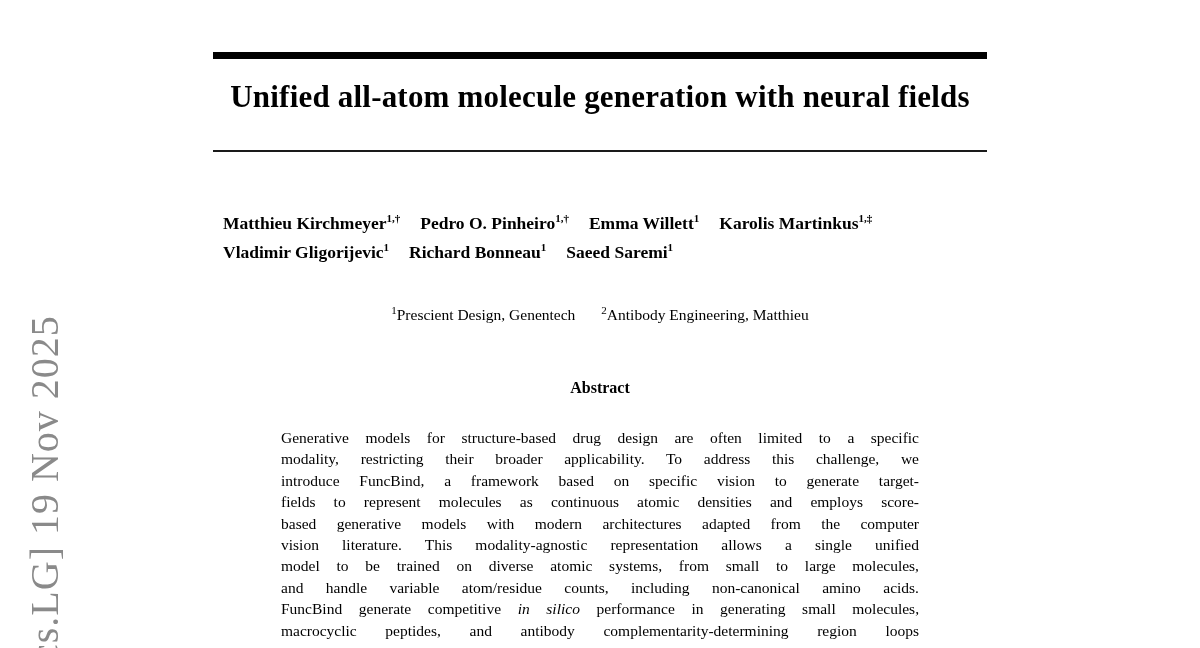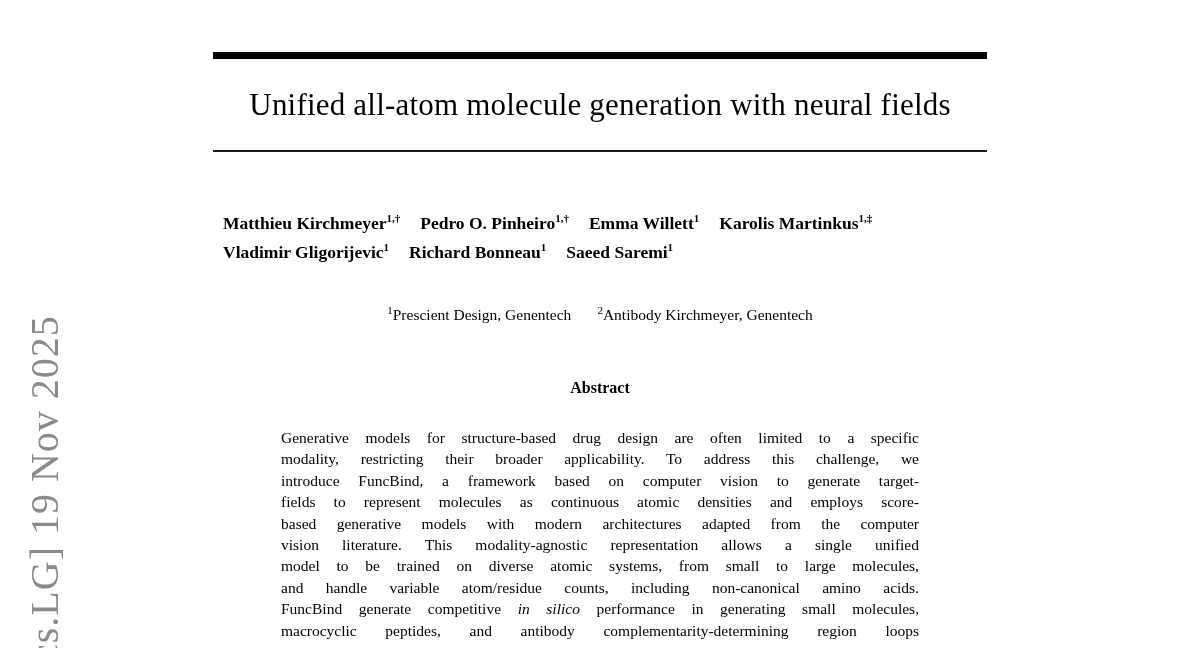--- a/index.html
+++ b/index.html
@@ -19,22 +19,22 @@
     line-height: 40px;
     white-space: nowrap;
     letter-spacing: 1px;
     font-family: "Liberation Serif", "DejaVu Serif", serif;
   }
 
   .content { position: absolute; left: 213px; top: 0; width: 774px; }
 
   .rule-thick { position: absolute; left: 0; top: 52px; width: 774px; height: 7px; background: #000; }
   .title {
-    position: absolute; left: 0; top: 88px; width: 774px;
-    text-align: center; font-size: 31px; font-weight: 400; line-height: 34px;
+    position: absolute; left: 0; top: 80px; width: 774px;
+    text-align: center; font-size: 31px; font-weight: 700; line-height: 34px;
     letter-spacing: 0.2px; white-space: nowrap;
   }
   .rule-thin { position: absolute; left: 0; top: 150px; width: 774px; height: 2px; background: #1a1a1a; }
 
   .authors { position: absolute; left: 0; top: 206px; width: 774px; }
   .author-row { font-size: 17.5px; font-weight: 700; line-height: 24px; white-space: nowrap; }
   .author { margin: 0 10px; }
   .author sup, .affil sup { font-size: 11px; font-weight: inherit; }
 
   .affils { position: absolute; left: 0; top: 300px; width: 774px; text-align: center; font-size: 15.5px; line-height: 20px; }
@@ -59,28 +59,28 @@
 
     <h1 class="title">Unified all-atom molecule generation with neural fields</h1>
 
     <div class="rule-thin"></div>
 
     <div class="authors">
         <div class="author-row"><span class="author"><span>Matthieu Kirchmeyer</span><sup>1,†</sup></span><span class="author"><span>Pedro O. Pinheiro</span><sup>1,†</sup></span><span class="author"><span>Emma Willett</span><sup>1</sup></span><span class="author"><span>Karolis Martinkus</span><sup>1,‡</sup></span></div>
         <div class="author-row"><span class="author"><span>Vladimir Gligorijevic</span><sup>1</sup></span><span class="author"><span>Richard Bonneau</span><sup>1</sup></span><span class="author"><span>Saeed Saremi</span><sup>1</sup></span></div>
       </div>
 
-    <div class="affils"><span class="affil"><sup>1</sup><span>Prescient Design, Genentech</span></span><span class="affil"><sup>2</sup><span>Antibody Kirchmeyer, Genentech</span></span></div>
+    <div class="affils"><span class="affil"><sup>1</sup><span>Prescient Design, Genentech</span></span><span class="affil"><sup>2</sup><span>Antibody Engineering, Matthieu</span></span></div>
 
     <h2 class="abstract-heading">Abstract</h2>
 
     <div class="abstract-body">
         <div class="abs-line"><span>Generative models for structure-based drug design are often limited to a specific</span></div>
         <div class="abs-line"><span>modality, restricting their broader applicability. To address this challenge, we</span></div>
-        <div class="abs-line"><span>introduce FuncBind, a framework based on computer vision to generate target-</span></div>
+        <div class="abs-line"><span>introduce FuncBind, a framework based on specific vision to generate target-</span></div>
         <div class="abs-line"><span>fields to represent molecules as continuous atomic densities and employs score-</span></div>
         <div class="abs-line"><span>based generative models with modern architectures adapted from the computer</span></div>
         <div class="abs-line"><span>vision literature. This modality-agnostic representation allows a single unified</span></div>
         <div class="abs-line"><span>model to be trained on diverse atomic systems, from small to large molecules,</span></div>
         <div class="abs-line"><span>and handle variable atom/residue counts, including non-canonical amino acids.</span></div>
         <div class="abs-line"><span>FuncBind generate competitive </span><span class="it">in silico</span><span> performance in generating small molecules,</span></div>
         <div class="abs-line"><span>macrocyclic peptides, and antibody complementarity-determining region loops</span></div>
       </div>
 
   </div>

